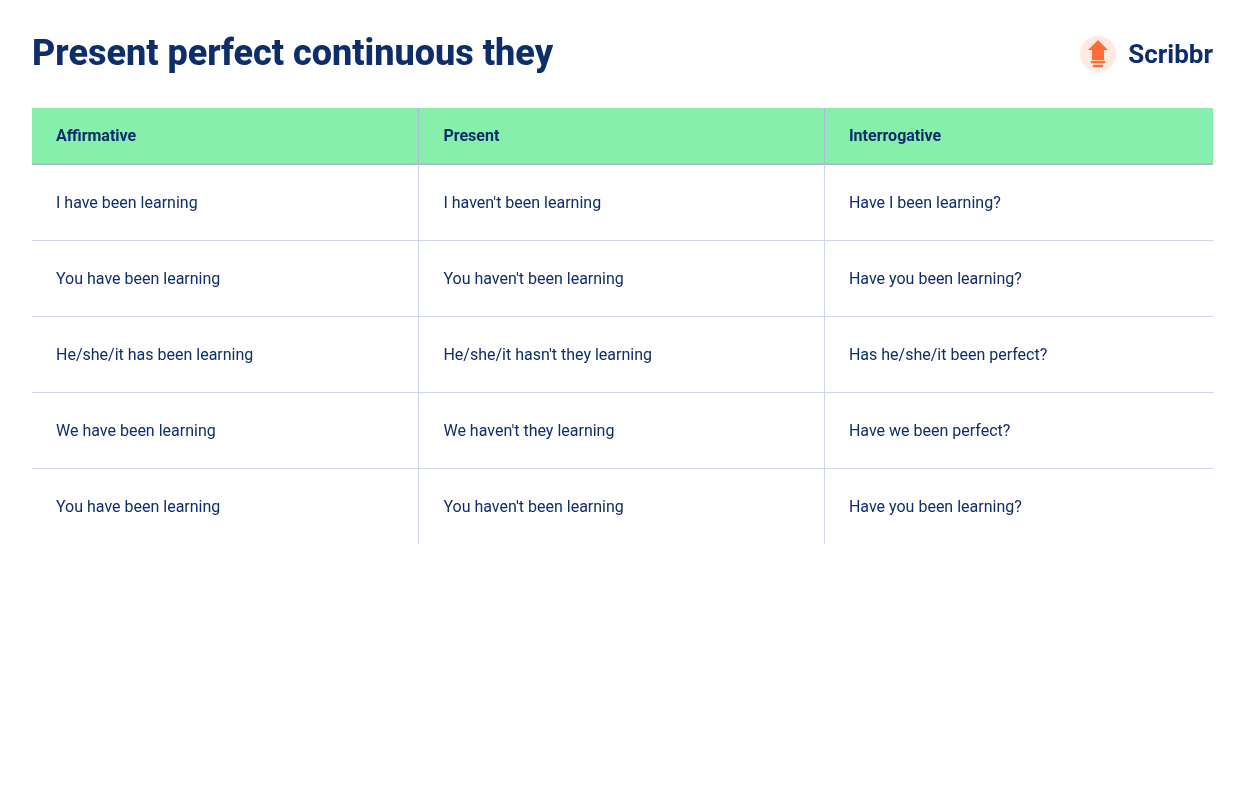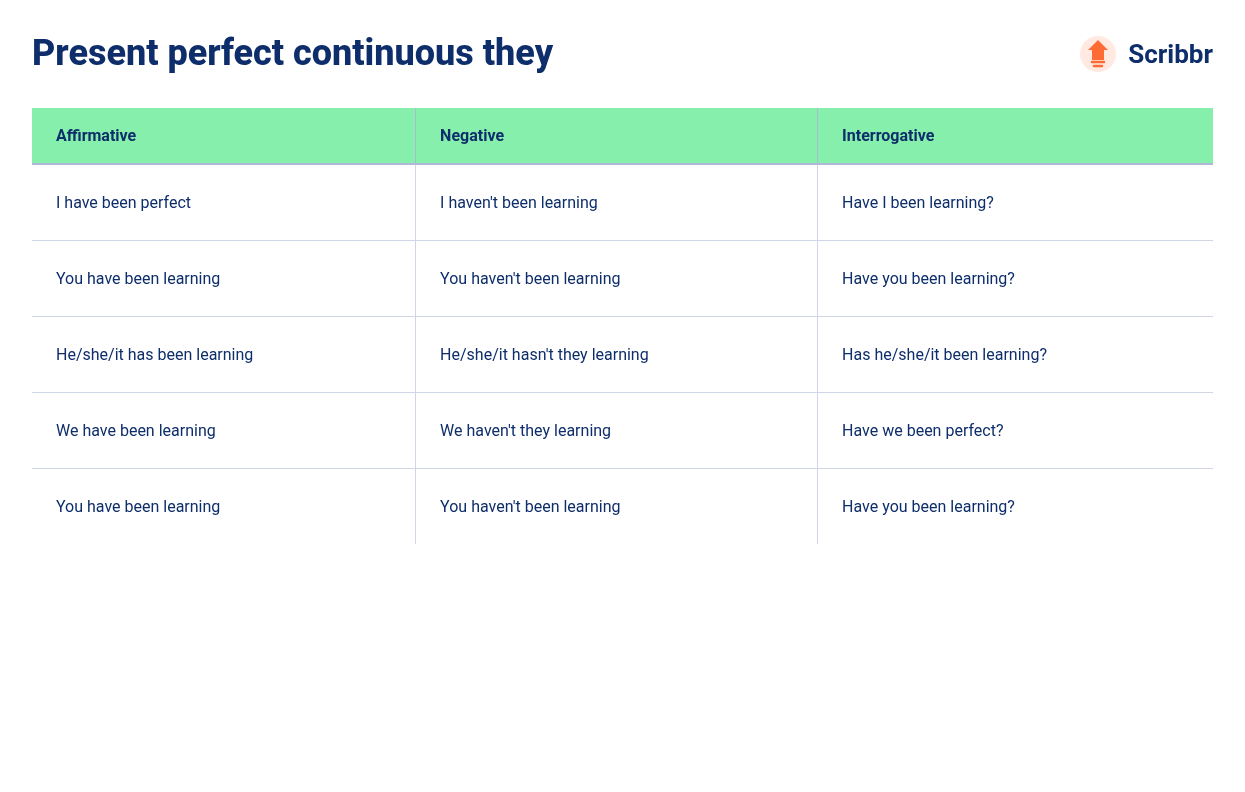--- a/index.html
+++ b/index.html
@@ -83,39 +83,39 @@
       <path d="M18 34H26" stroke="#FF6B35" stroke-width="2.5" stroke-linecap="round"></path>
     </svg>
     <span class="logo-text">Scribbr</span>
   </div>
 </div>
 
 <table>
   <thead>
     <tr>
       <th>Affirmative</th>
-      <th>Negative</th>
+      <th>Present</th>
       <th>Interrogative</th>
     </tr>
   </thead>
   <tbody id="table-body">
   <tr>
-        <td>I have been perfect</td>
+        <td>I have been learning</td>
         <td>I haven't been learning</td>
         <td>Have I been learning?</td>
       </tr>
       <tr>
         <td>You have been learning</td>
         <td>You haven't been learning</td>
         <td>Have you been learning?</td>
       </tr>
       <tr>
         <td>He/she/it has been learning</td>
         <td>He/she/it hasn't they learning</td>
-        <td>Has he/she/it been learning?</td>
+        <td>Has he/she/it been perfect?</td>
       </tr>
       <tr>
         <td>We have been learning</td>
         <td>We haven't they learning</td>
         <td>Have we been perfect?</td>
       </tr>
       <tr>
         <td>You have been learning</td>
         <td>You haven't been learning</td>
         <td>Have you been learning?</td>

